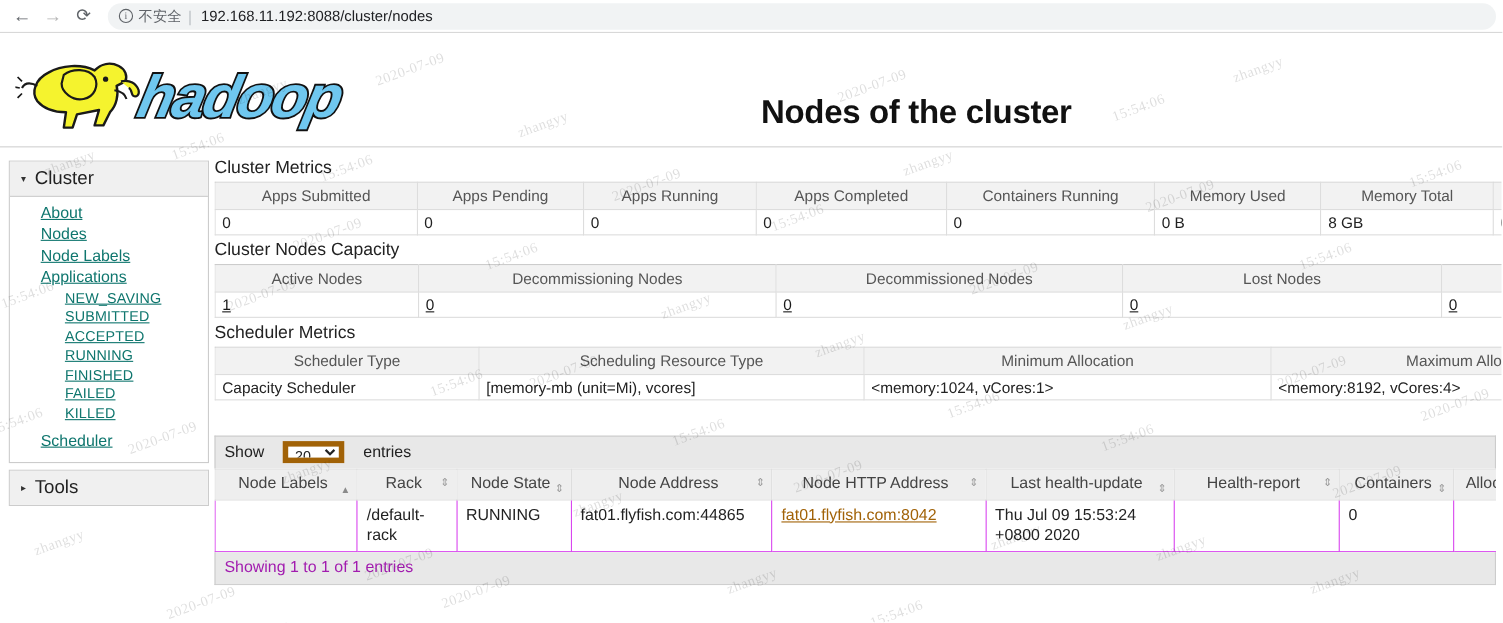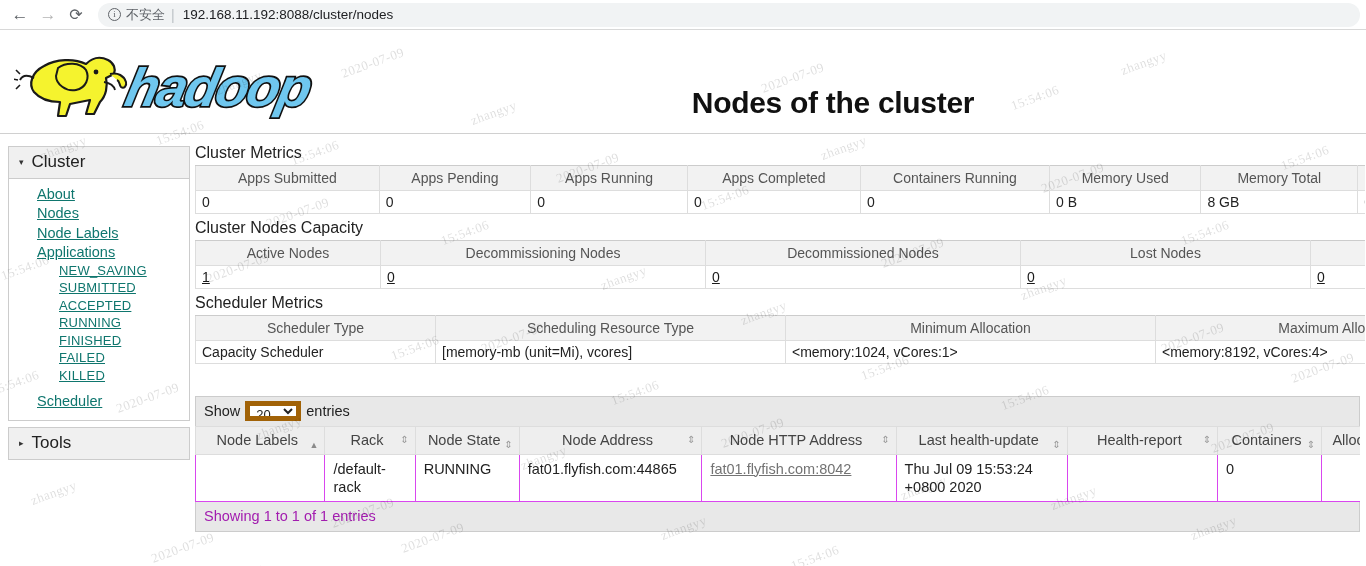--- a/index.html
+++ b/index.html
@@ -216,21 +216,21 @@
   #nodes-block { margin-top: 8px; width: 1165px; }
   #dt-top {
     background: #e8e8e8;
     border: 1px solid #ccc;
     border-bottom: none;
     padding: 4px 8px 5px 8px;
     font-size: 14.5px;
     color: #222;
     display: flex;
     align-items: center;
-    gap: 5px;
+    gap: 17px;
     margin-top: 27px;
   }
   #entries-select {
     font-family: "Liberation Sans", sans-serif;
     font-size: 13px;
     padding: 0 2px;
     height: 20px;
     border: 5px solid #a16207;
     background: #fff;
     color: #222;
@@ -266,21 +266,21 @@
   table.dt td {
     border: 1px solid #d946ef;
     font-size: 14.5px;
     color: #222;
     padding: 5px 8px;
     text-align: left;
     vertical-align: top;
     line-height: 1.25;
     background: #fff;
   }
-  table.dt td a { color: #737373; text-decoration: underline; }
+  table.dt td a { color: #a16207; text-decoration: underline; }
   #dt-bottom {
     background: #e8e8e8;
     border: 1px solid #ccc;
     border-top: none;
     padding: 6px 8px 7px 8px;
     font-size: 14.5px;
     color: #a21caf;
   }
   .clip-dt { overflow: hidden; width: 1165px; }
 </style>

